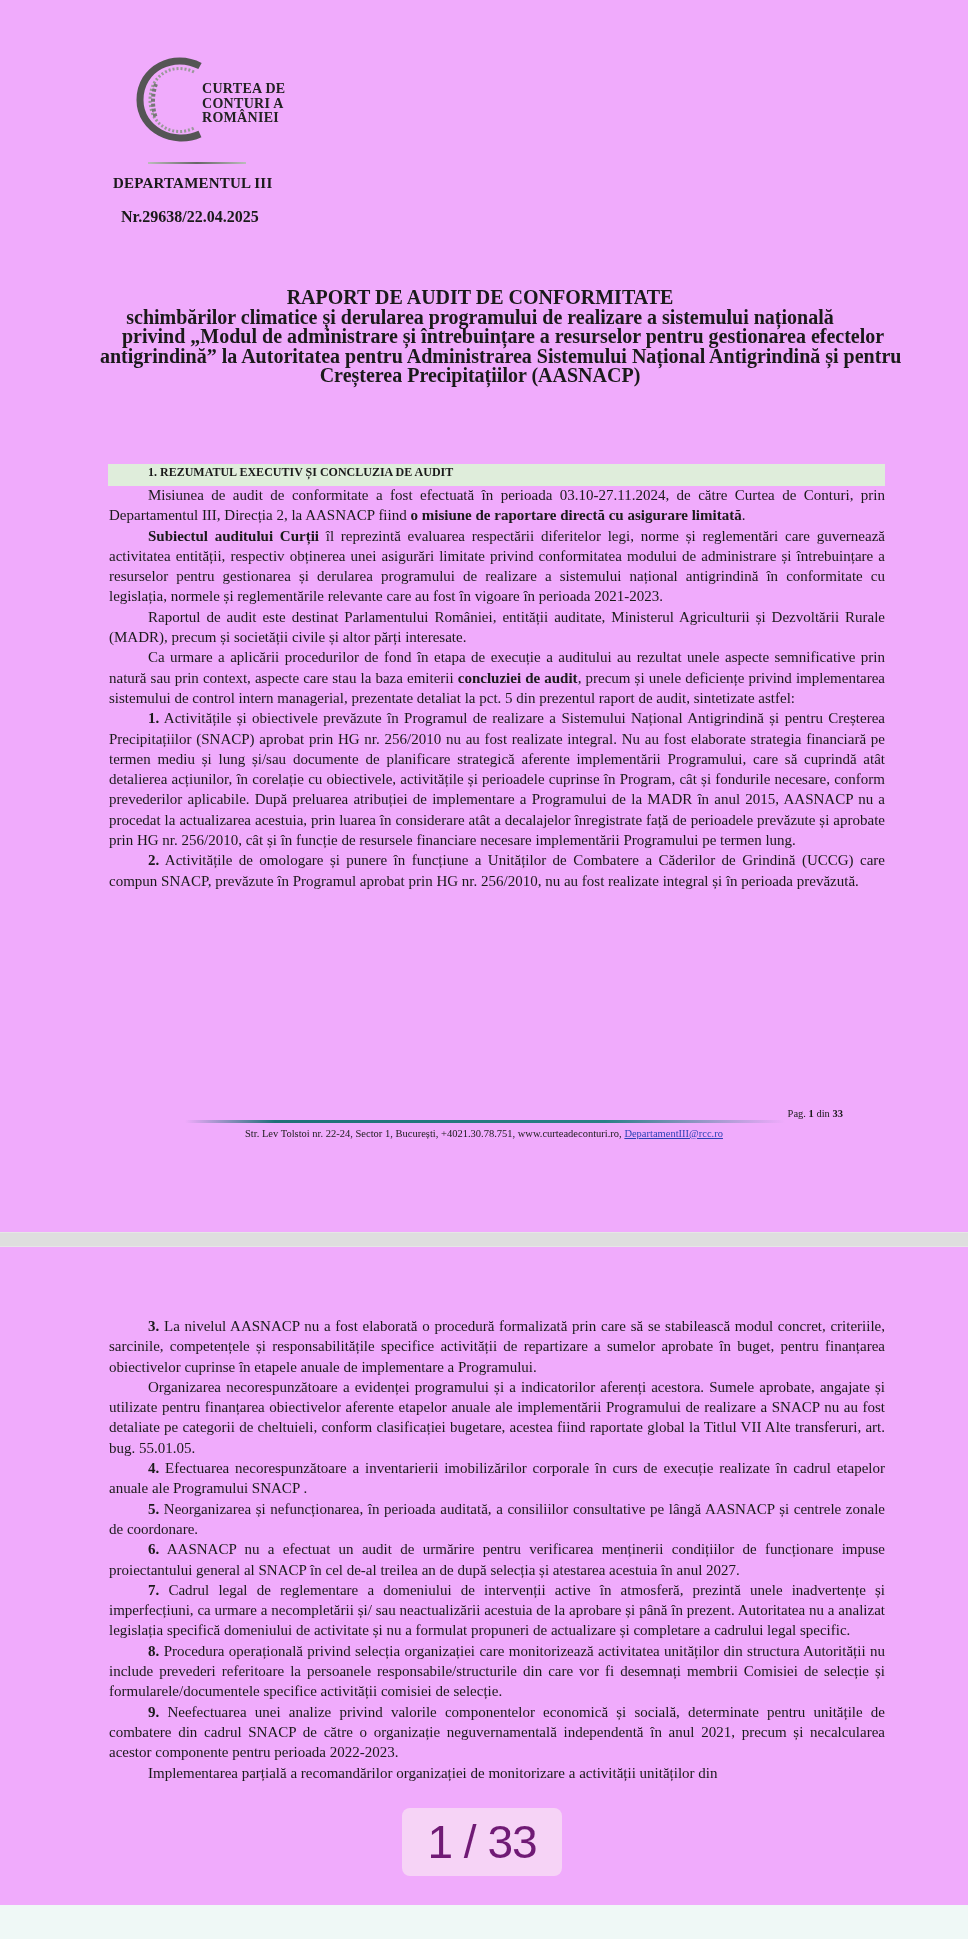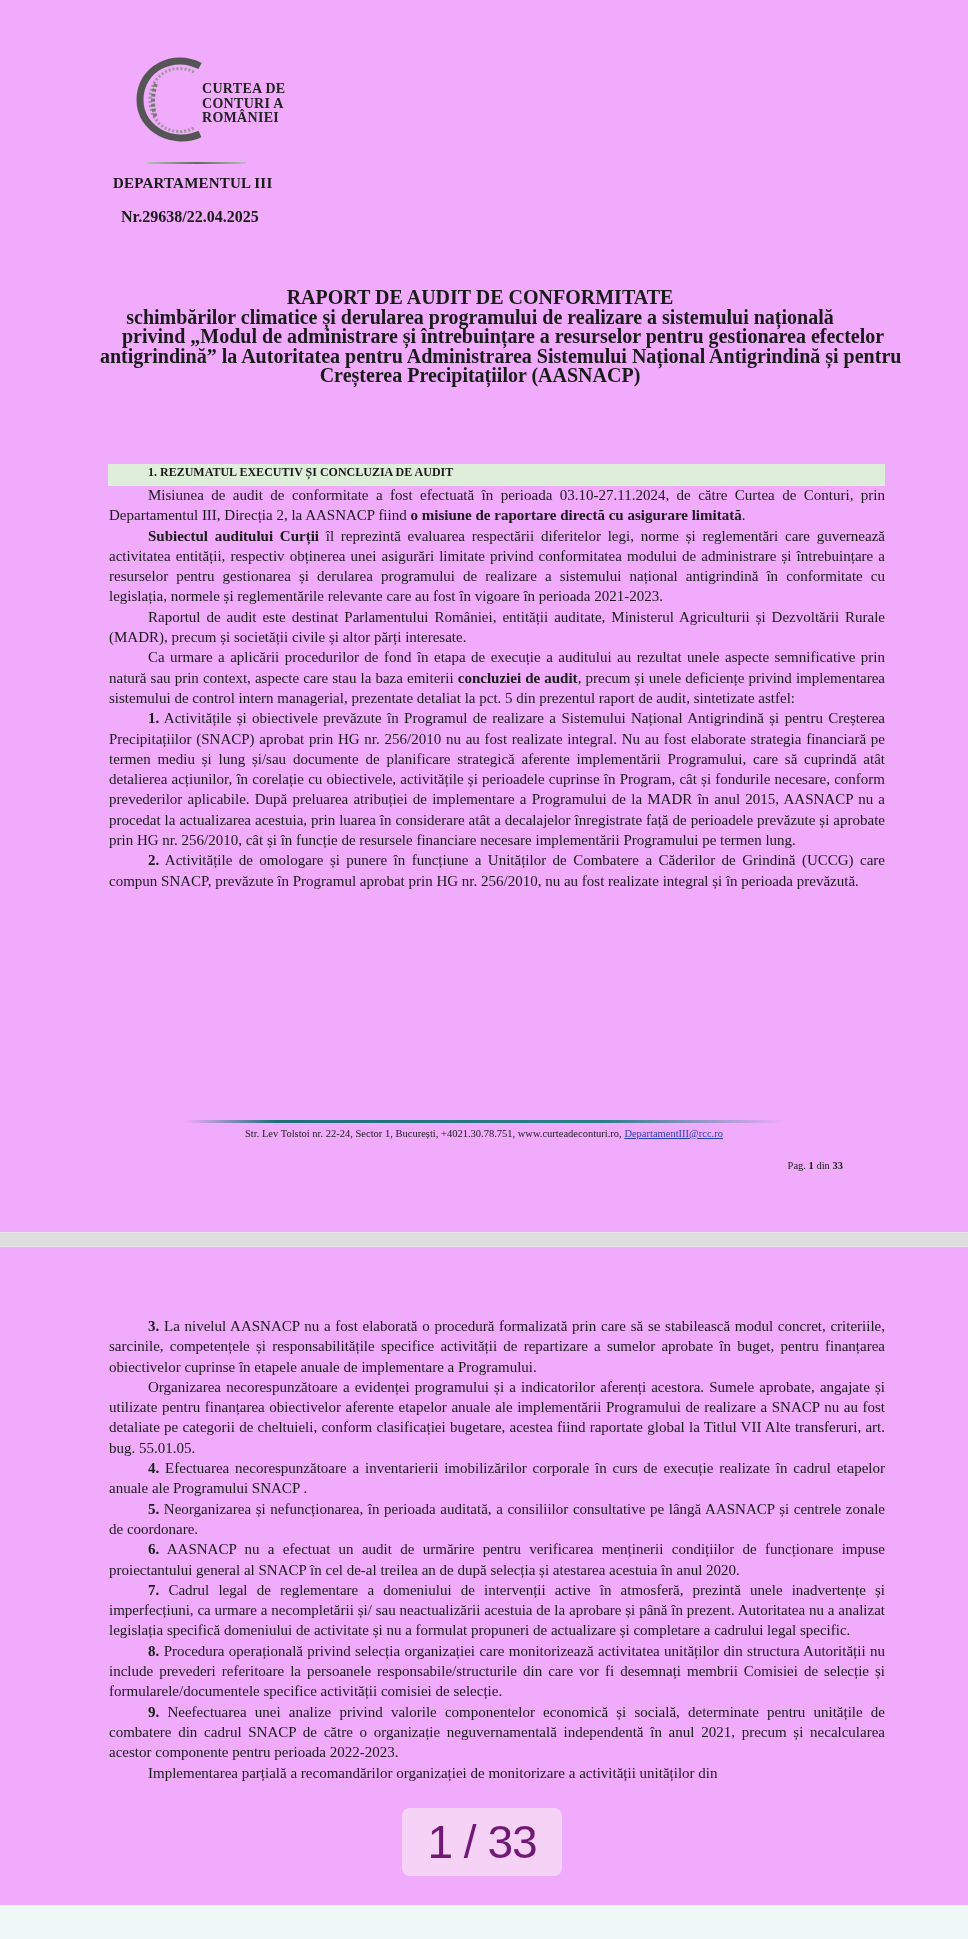--- a/index.html
+++ b/index.html
@@ -33,21 +33,21 @@
   
   .body { position: absolute; left: 109px; width: 776px; font-size: 15px; line-height: 20.3px; text-align: justify; }
   .body p { margin: 0; text-indent: 39px; }
   .b { font-weight: bold; }
   .bi { font-weight: bold; font-style: italic; }
 
   
   .footer-rule { position: absolute; left: 185px; top: 1120px; width: 600px; height: 3px; background: linear-gradient(to right, rgba(30,110,120,0) 0%, #1f6f78 15%, #2a7f86 70%, rgba(30,110,120,0) 100%); }
   .footer-addr { position: absolute; left: 100px; width: 768px; top: 1128px; text-align: center; font-size: 10.5px; white-space: nowrap; }
   .footer-link { color: #2a3fb5; text-decoration: underline; }
-  .page-no { position: absolute; right: 125px; top: 1160px; font-size: 10.5px; }
+  .page-no { position: absolute; right: 125px; top: 1108px; font-size: 10.5px; }
 
   
   .page-indicator { position: absolute; left: 402px; top: 1808px; width: 160px; height: 68px; background: rgba(252,244,240,0.55); border-radius: 8px; text-align: center; font-family: "Liberation Sans", "DejaVu Sans", sans-serif; font-size: 46px; line-height: 68px; color: #701a75; letter-spacing: -1px; }
   .bottom-bar { position: absolute; left: 0; top: 1905px; width: 968px; height: 34px; background: #eff8f6; }
 </style>
 </head>
 <body>
 
 <div class="page" id="page1">
 
@@ -95,21 +95,21 @@
 </div>
 
 <div class="separator"></div>
 
 <div class="page" id="page2">
   <div class="body" style="top:69px">
     <p><span class="b">3.</span><span> La nivelul AASNACP nu a fost elaborată o procedură formalizată prin care să se stabilească modul concret, criteriile, sarcinile, competențele și responsabilitățile specifice activității de repartizare a sumelor aprobate în buget, pentru finanțarea obiectivelor cuprinse în etapele anuale de implementare a Programului.</span></p>
     <p><span class="b"></span><span>Organizarea necorespunzătoare a evidenței programului și a indicatorilor aferenți acestora. Sumele aprobate, angajate și utilizate pentru finanțarea obiectivelor aferente etapelor anuale ale implementării Programului de realizare a SNACP nu au fost detaliate pe categorii de cheltuieli, conform clasificației bugetare, acestea fiind raportate global la Titlul VII Alte transferuri, art. bug. 55.01.05.</span></p>
     <p><span class="b">4.</span><span> Efectuarea necorespunzătoare a inventarierii imobilizărilor corporale în curs de execuție realizate în cadrul etapelor anuale ale Programului SNACP .</span></p>
     <p><span class="b">5.</span><span> Neorganizarea și nefuncționarea, în perioada auditată, a consiliilor consultative pe lângă AASNACP și centrele zonale de coordonare.</span></p>
-    <p><span class="b">6.</span><span> AASNACP nu a efectuat un audit de urmărire pentru verificarea menținerii condițiilor de funcționare impuse proiectantului general al SNACP în cel de-al treilea an de după selecția și atestarea acestuia în anul 2020.</span></p>
+    <p><span class="b">6.</span><span> AASNACP nu a efectuat un audit de urmărire pentru verificarea menținerii condițiilor de funcționare impuse proiectantului general al SNACP în cel de-al treilea an de după selecția și atestarea acestuia în anul 2027.</span></p>
     <p><span class="b">7.</span><span> Cadrul legal de reglementare a domeniului de intervenții active în atmosferă, prezintă unele inadvertențe și imperfecțiuni, ca urmare a necompletării și/ sau neactualizării acestuia de la aprobare și până în prezent. Autoritatea nu a analizat legislația specifică domeniului de activitate și nu a formulat propuneri de actualizare și completare a cadrului legal specific.</span></p>
     <p><span class="b">8.</span><span> Procedura operațională privind selecția organizației care monitorizează activitatea unităților din structura Autorității nu include prevederi referitoare la persoanele responsabile/structurile din care vor fi desemnați membrii Comisiei de selecție și  formularele/documentele specifice activității comisiei de selecție.</span></p>
     <p><span class="b">9.</span><span> Neefectuarea unei analize privind valorile componentelor economică și socială, determinate pentru unitățile de combatere din cadrul SNACP de către o organizație neguvernamentală independentă în anul 2021, precum și necalcularea acestor componente pentru perioada 2022-2023.</span></p>
     <p><span class="b"></span><span>Implementarea parțială a recomandărilor organizației de monitorizare a activității unităților din</span></p>
   </div>
 </div>
 
 <div class="page-indicator">1 / 33</div>
 <div class="bottom-bar"></div>
 

